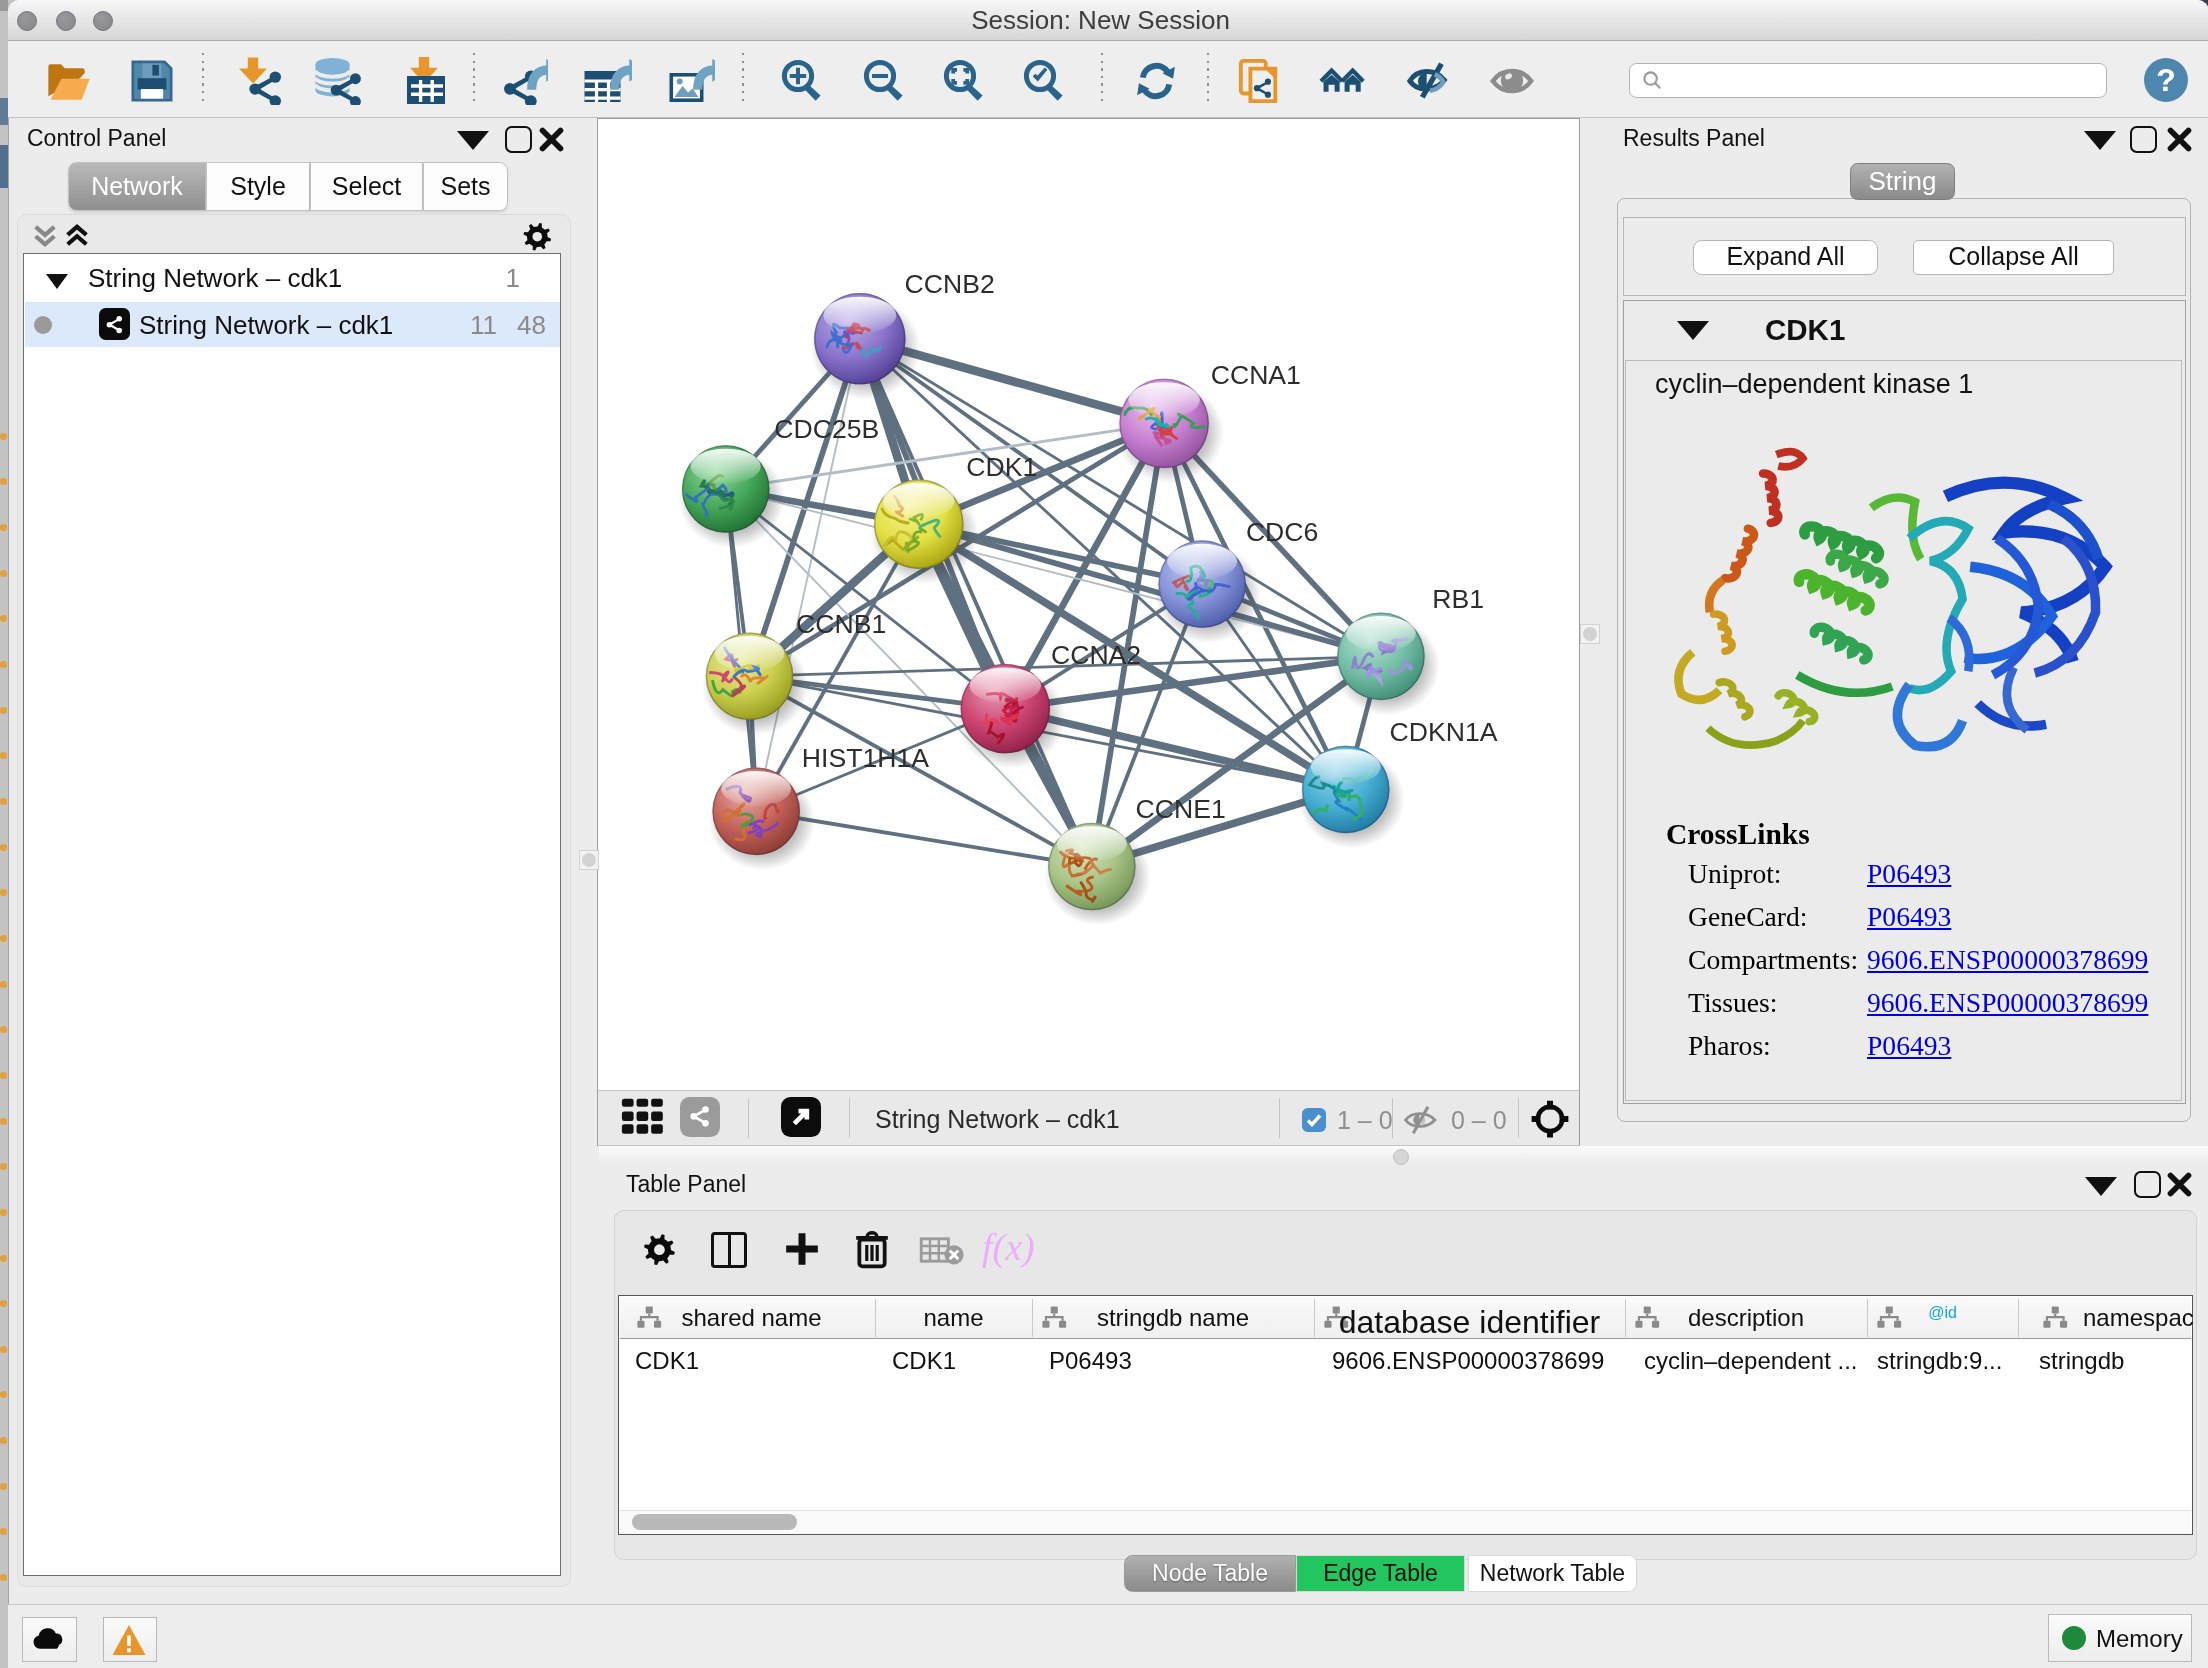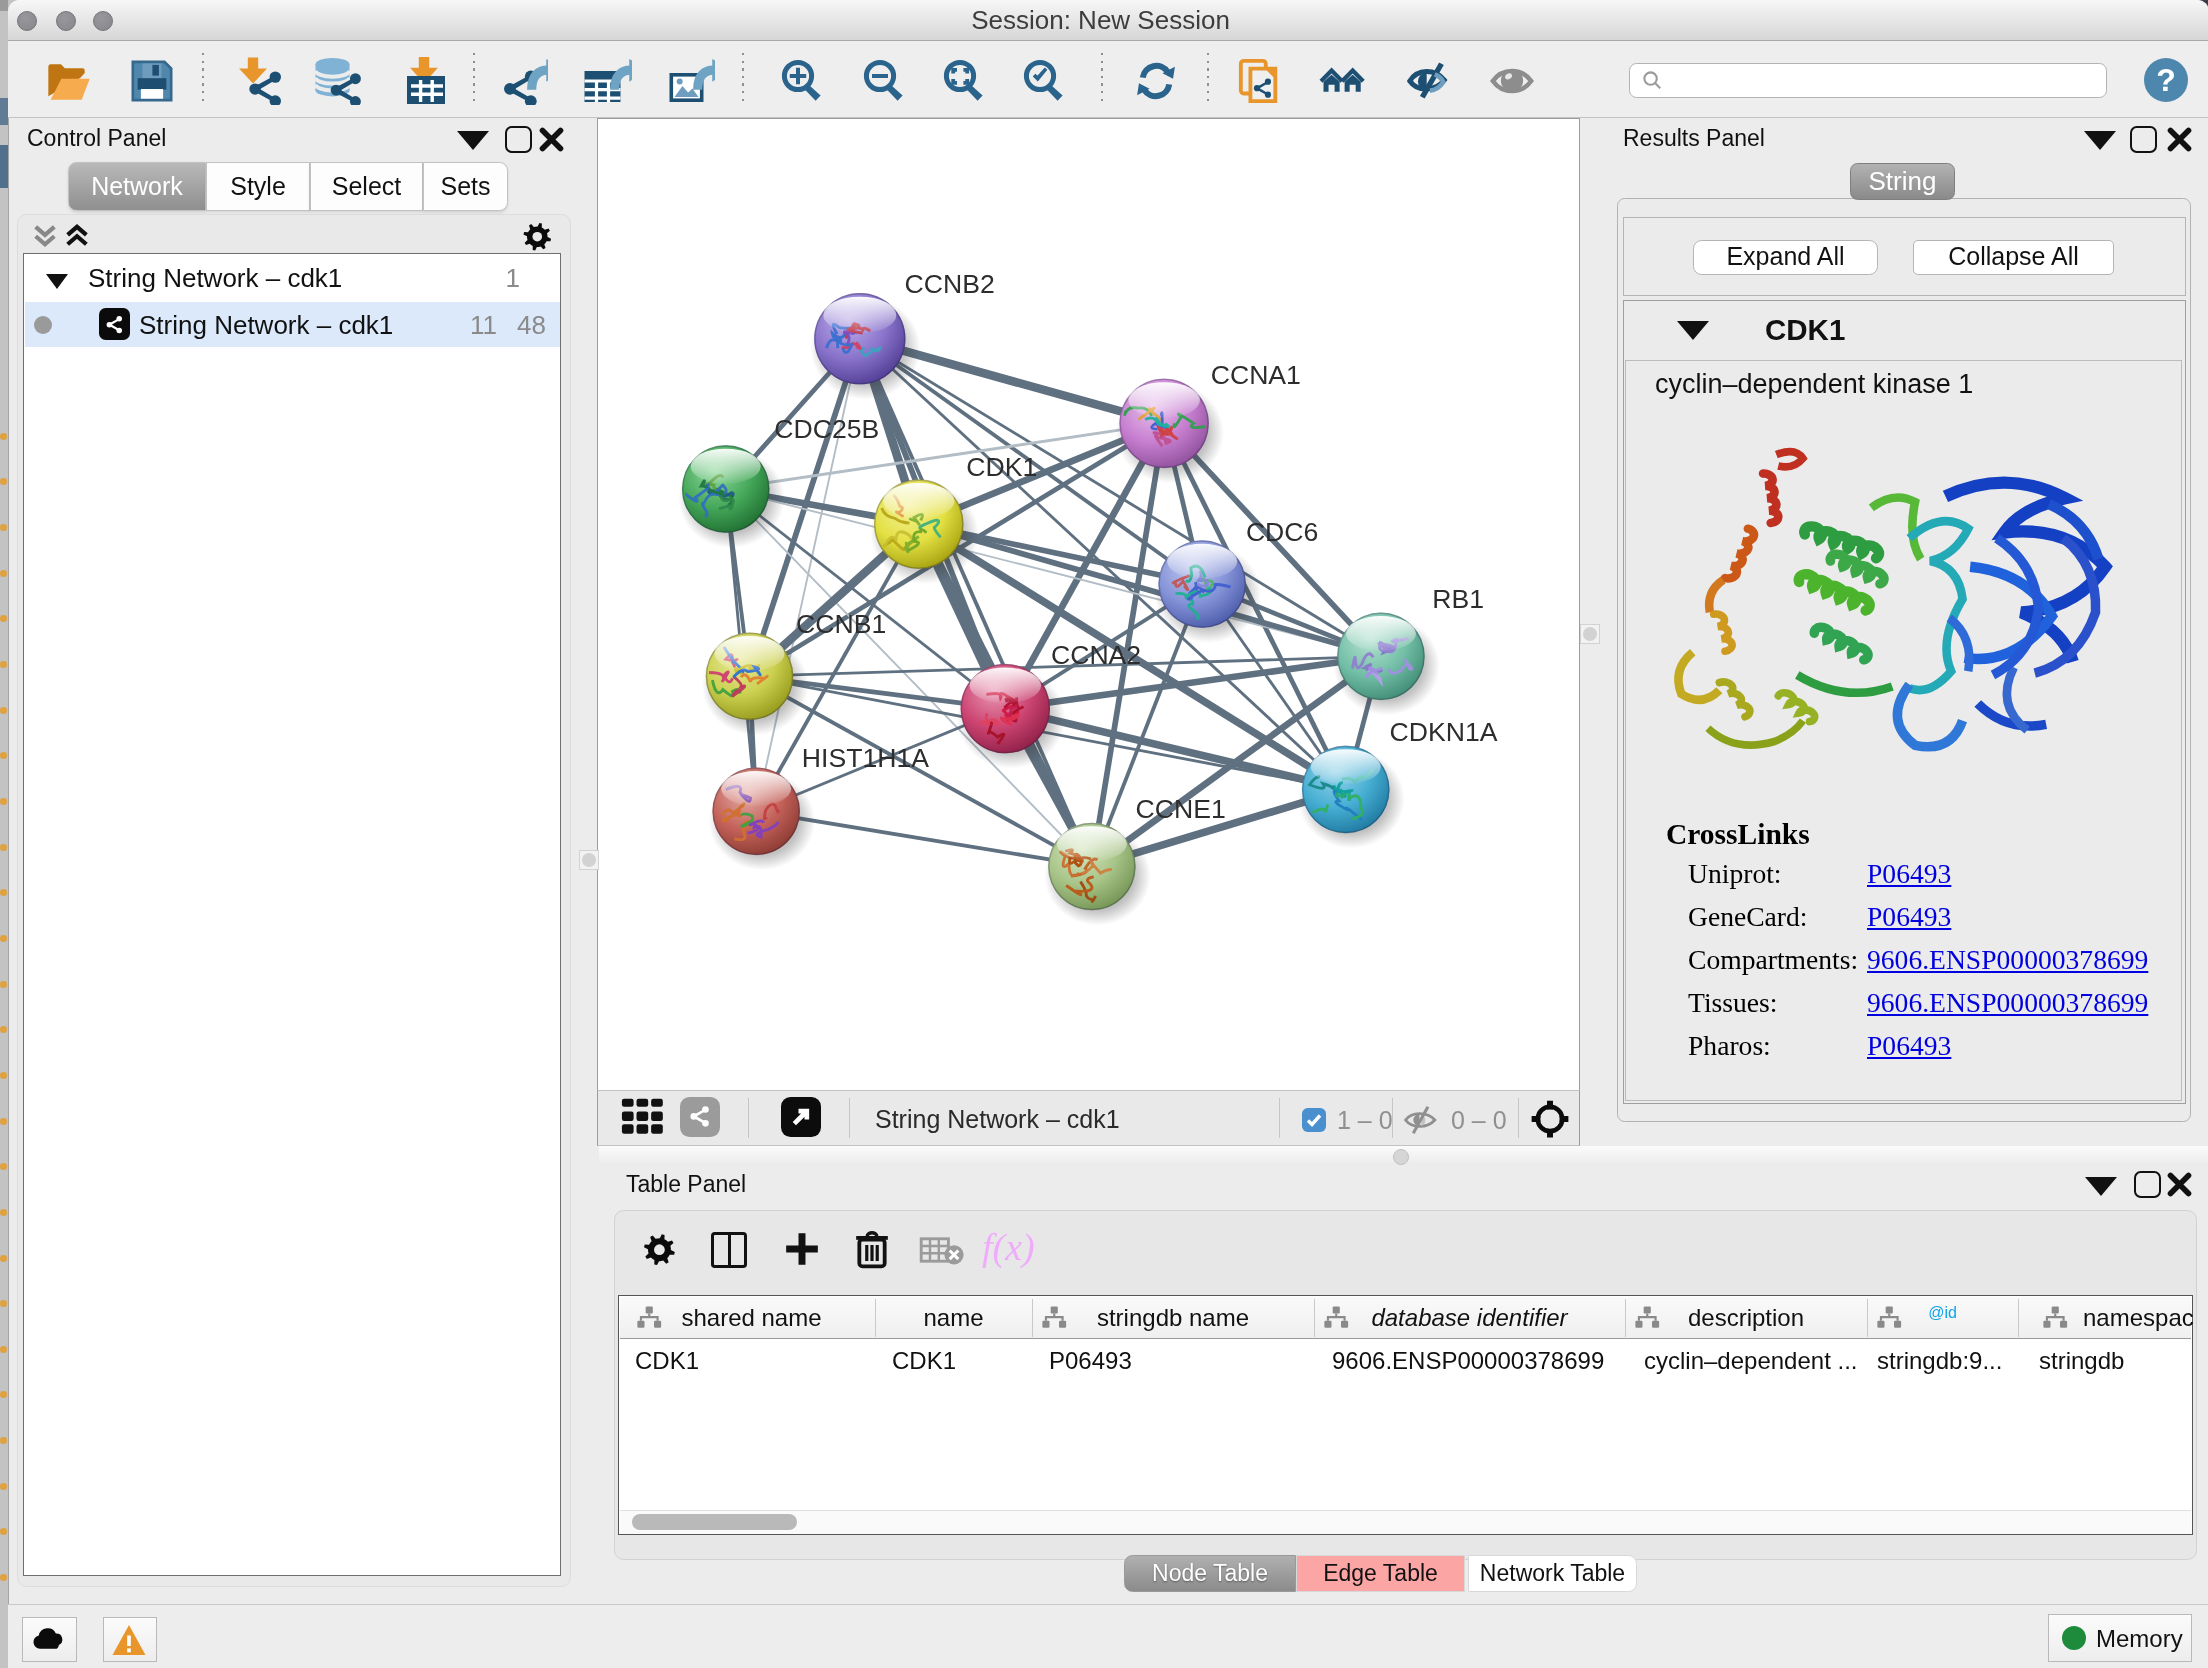--- a/index.html
+++ b/index.html
@@ -738,21 +738,21 @@
   </svg>
 <div class="txt" style="left:1032px;top:1304px;width:282px;text-align:center;font-size:24px;color:#111;">stringdb name</div>
 <svg class="abs" style="left:1322px;top:1304px;" width="28.5" height="28.5" viewBox="0 0 24 24">
     <g fill="#8a8a8a">
       <rect x="9" y="2" width="6" height="6" rx="1"></rect>
       <rect x="2" y="14" width="6" height="6" rx="1"></rect>
       <rect x="16" y="14" width="6" height="6" rx="1"></rect>
     </g>
     <path d="M12 8 v3 M5 14 v-3 h14 v3" fill="none" stroke="#8a8a8a" stroke-width="1.8"></path>
   </svg>
-<div class="txt" style="left:1314px;top:1304px;width:311px;text-align:center;font-size:24px;color:#111;font-style:italic;">database identifier</div>
+<div class="txt" style="left:1314px;top:1304px;width:311px;text-align:center;font-size:32px;color:#111;">database identifier</div>
 <svg class="abs" style="left:1633px;top:1304px;" width="28.5" height="28.5" viewBox="0 0 24 24">
     <g fill="#8a8a8a">
       <rect x="9" y="2" width="6" height="6" rx="1"></rect>
       <rect x="2" y="14" width="6" height="6" rx="1"></rect>
       <rect x="16" y="14" width="6" height="6" rx="1"></rect>
     </g>
     <path d="M12 8 v3 M5 14 v-3 h14 v3" fill="none" stroke="#8a8a8a" stroke-width="1.8"></path>
   </svg>
 <div class="txt" style="left:1625px;top:1304px;width:242px;text-align:center;font-size:24px;color:#111;">description</div>
 <svg class="abs" style="left:1875px;top:1304px;" width="28.5" height="28.5" viewBox="0 0 24 24">
@@ -776,21 +776,21 @@
 <div class="txt" style="left:635px;top:1347px;font-size:24px;color:#111;">CDK1</div>
 <div class="txt" style="left:892px;top:1347px;font-size:24px;color:#111;">CDK1</div>
 <div class="txt" style="left:1049px;top:1347px;font-size:24px;color:#111;">P06493</div>
 <div class="txt" style="left:1332px;top:1347px;font-size:24px;color:#111;">9606.ENSP00000378699</div>
 <div class="txt" style="left:1644px;top:1347px;font-size:24px;color:#111;">cyclin–dependent ...</div>
 <div class="txt" style="left:1877px;top:1347px;font-size:24px;color:#111;">stringdb:9...</div>
 <div class="txt" style="left:2039px;top:1347px;font-size:24px;color:#111;">stringdb</div>
 <div class="abs" style="left:620px;top:1510px;width:1571px;height:23px;background:#fafafa;border-top:1px solid #e0e0e0;"></div>
 <div class="abs" style="left:632px;top:1514px;width:165px;height:16px;background:#b9b9b9;border-radius:8.6px;"></div>
 <div class="txt" style="left:1124px;top:1555px;width:172px;height:37px;background:linear-gradient(#b0b0b0,#8b8b8b);color:#fff;border:1px solid #9a9a9a;border-radius:8.6px 0 0 8.6px;text-shadow:0 1px 1.9px rgba(0,0,0,0.4);box-sizing:border-box;font-size:23px;text-align:center;line-height:35px;">Node Table</div>
-<div class="txt" style="left:1296px;top:1555px;width:169px;height:37px;background:#fca5a5;color:#111;border:1px solid #d8d8d8;box-sizing:border-box;font-size:23px;text-align:center;line-height:35px;">Edge Table</div>
+<div class="txt" style="left:1296px;top:1555px;width:169px;height:37px;background:#22c55e;color:#111;border:1px solid #d8d8d8;box-sizing:border-box;font-size:23px;text-align:center;line-height:35px;">Edge Table</div>
 <div class="txt" style="left:1468px;top:1555px;width:153px;height:37px;background:#fff;color:#111;border:1px solid #d8d8d8;border-radius:0 8.6px 8.6px 0;width:169px;box-sizing:border-box;font-size:23px;text-align:center;line-height:35px;">Network Table</div>
 <div class="abs" style="left:7.6px;top:1604px;width:2201px;height:65px;background:#ededed;border-top:1px solid #c9c9c9;"></div>
 <div class="abs" style="left:22px;top:1617px;width:55px;height:45px;background:linear-gradient(#fbfbfb,#ededed);border:1.9px solid #b9b9b9;box-sizing:border-box;"></div>
 <svg class="abs" style="left:31px;top:1624px;" width="36" height="28.5" viewBox="0 0 24 18">
     <path d="M6 16 a4.5 4.5 0 0 1 -0.8 -8.9 a6 6 0 0 1 11.4 -1.2 a4 4 0 0 1 2 7.6 a3.2 3.2 0 0 1 -1.4 2.5z" fill="#0b0b0b"></path>
   </svg>
 <div class="abs" style="left:103px;top:1617px;width:54px;height:45px;background:linear-gradient(#fbfbfb,#ededed);border:1.9px solid #b9b9b9;box-sizing:border-box;"></div>
 <svg class="abs" style="left:111px;top:1623px;" width="36" height="34" viewBox="0 0 24 22">
     <path d="M12 1 L23 21 H1 z" fill="#e8962c"></path>
     <rect x="10.8" y="8" width="2.4" height="7" fill="#fff"></rect>

